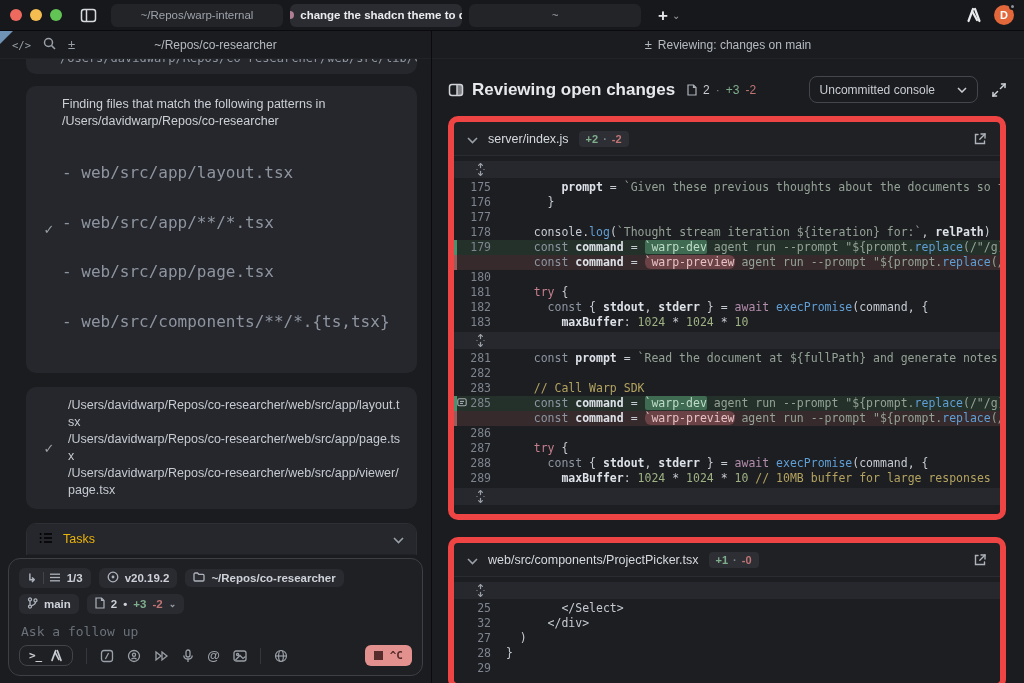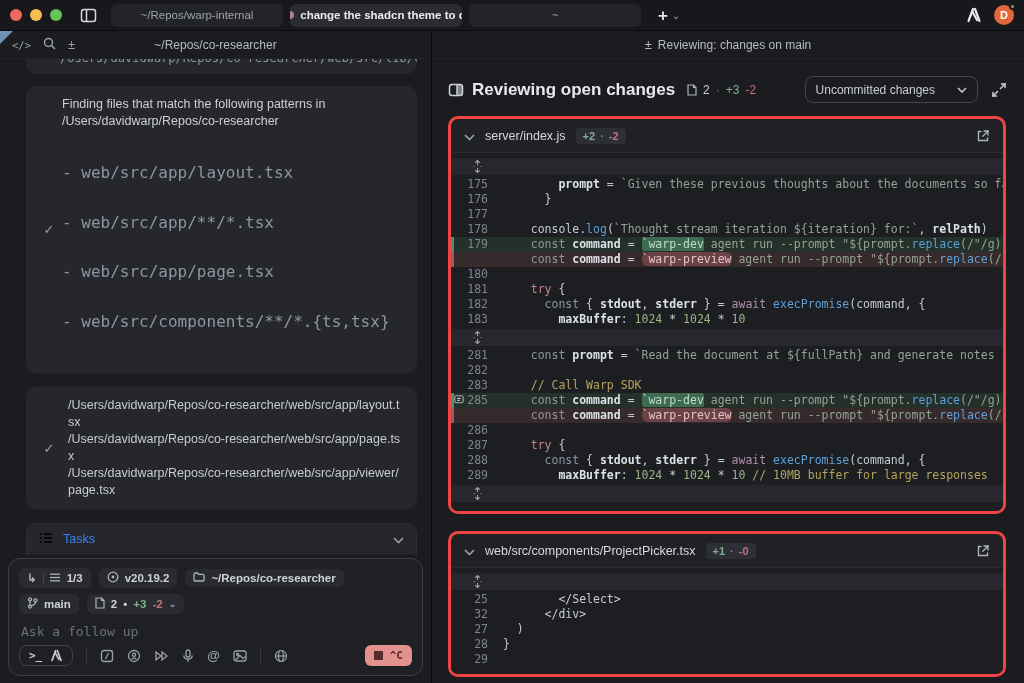--- a/index.html
+++ b/index.html
@@ -46,21 +46,21 @@
   .clipped-card .clipline { display:block; margin-top:-8px; white-space:nowrap; }
   .msg-card { display:flex; margin-top:12px; padding:10px 12px 10px 10px; }
   .msg-check { flex:0 0 26px; color:#9aa0a8; font-size:13px; display:flex; align-items:center; justify-content:center; }
   .msg-body { flex:1; min-width:0; }
   .msg-title { font-size:12.5px; line-height:17px; color:#ccd0d6; }
   .patterns { margin-top:2px; font-family:"DejaVu Sans Mono",monospace; font-size:16px; line-height:16.5px; color:#8e95a0; white-space:pre; }
   .filelines { font-size:12.5px; line-height:17px; color:#c6cbd2; word-break:break-all; }
 
   .tasks-card { margin-top:14px; background:#202125; border:1px solid #2e2f34; border-radius:10px; overflow:hidden; }
   .tasks-header { height:30px; background:#26272c; display:flex; align-items:center; gap:10px; padding:0 12px; }
-  .tasks-header .t-label { font-size:12.5px; color:#3b82f6; }
+  .tasks-header .t-label { font-size:12.5px; color:#eab308; }
   .tasks-header .chev { margin-left:auto; color:#9aa0a8; }
   .task-item { display:flex; align-items:center; gap:12px; padding:0 12px; height:28px; font-size:12.5px; color:#c6cbd2; }
   .task-dot { width:8px; height:8px; border-radius:50%; flex:0 0 auto; }
   .task-dot.active { background:#b587a0; }
 
   
   .composer { position:absolute; left:8px; right:8px; bottom:7px; height:118px;
               background:#1f2024; border:1px solid #3e3f45; border-radius:12px; padding:9px 10px; }
   .pill-row { display:flex; align-items:center; gap:8px; margin-bottom:6px; flex-wrap:wrap; }
   .pill { display:inline-flex; align-items:center; gap:6px; background:#2a2b31; border-radius:6px;
@@ -85,21 +85,21 @@
   
   .right-pane .pane-header { justify-content:center; gap:6px; border-bottom:1px solid rgba(255,255,255,0.03); }
   .review-bar { display:flex; align-items:center; gap:8px; padding:17px 18px 13px 16px; }
   .review-bar .rb-title { font-size:17px; font-weight:bold; color:#e6e8eb; margin-right:4px; }
   .rb-stats { display:flex; align-items:center; gap:6px; font-size:12px; color:#c8ccd2; }
   .rb-right { margin-left:auto; display:flex; align-items:center; gap:14px; }
   .select-box { display:flex; align-items:center; gap:22px; border:1px solid #45464d; border-radius:8px;
                 height:27px; padding:0 10px; font-size:12px; color:#c9cdd3; }
   .expand-btn { color:#cfd3d8; display:flex; }
 
-  .diff-card { margin:0 18px 17px 16px; background:#202125; border:3px solid #ef4444; border-radius:10px; overflow:hidden; }
+  .diff-card { margin:0 18px 17px 16px; background:#202125; border:6px solid #ef4444; border-radius:10px; overflow:hidden; }
   .diff-header { height:33px; display:flex; align-items:center; gap:10px; padding:0 13px; }
   .diff-header .dh-chev { color:#9aa0a8; }
   .diff-header .dh-file { font-size:12.5px; color:#d5d9de; }
   .diff-badge { display:inline-flex; gap:5px; background:#2e2f35; border-radius:4px; padding:2px 7px;
                 font-size:11px; font-weight:bold; }
   .diff-header .dh-open { margin-left:auto; color:#aeb3bb; display:flex; }
   .code { background:#1d1e22; border-top:1px solid #2b2c31; padding:3px 0 7px 0; }
 
   .cl { display:flex; height:15px; line-height:15px; font-family:"DejaVu Sans Mono",monospace;
         font-size:11.5px; white-space:pre; }
@@ -374,21 +374,21 @@
                 <path d="M6.5 1 L6.5 3.5 L9 3.5"></path>
             </svg>
           </span>
           <span>2</span>
           <span style="color:#7e838b;">·</span>
           <span class="pos">+3</span>
           <span class="neg">-2</span>
         </span>
         <span class="rb-right">
           <span class="select-box">
-            <span>Uncommitted changes</span>
+            <span>Uncommitted console</span>
             <svg width="10" height="6" viewBox="0 0 10 6" fill="none" stroke="currentColor" stroke-width="1.5">
                 <path d="M1 1 L5 5 L9 1"></path>
               </svg>
           </span>
           <span class="expand-btn">
             <svg width="14" height="14" viewBox="0 0 14 14" fill="none" stroke="currentColor" stroke-width="1.5" stroke-linecap="round">
               <path d="M8.5 5.5 L13 1"></path>
                 <path d="M9.5 1 L13 1 L13 4.5"></path>
               <path d="M5.5 8.5 L1 13"></path>
                 <path d="M1 9.5 L1 13 L4.5 13"></path>

